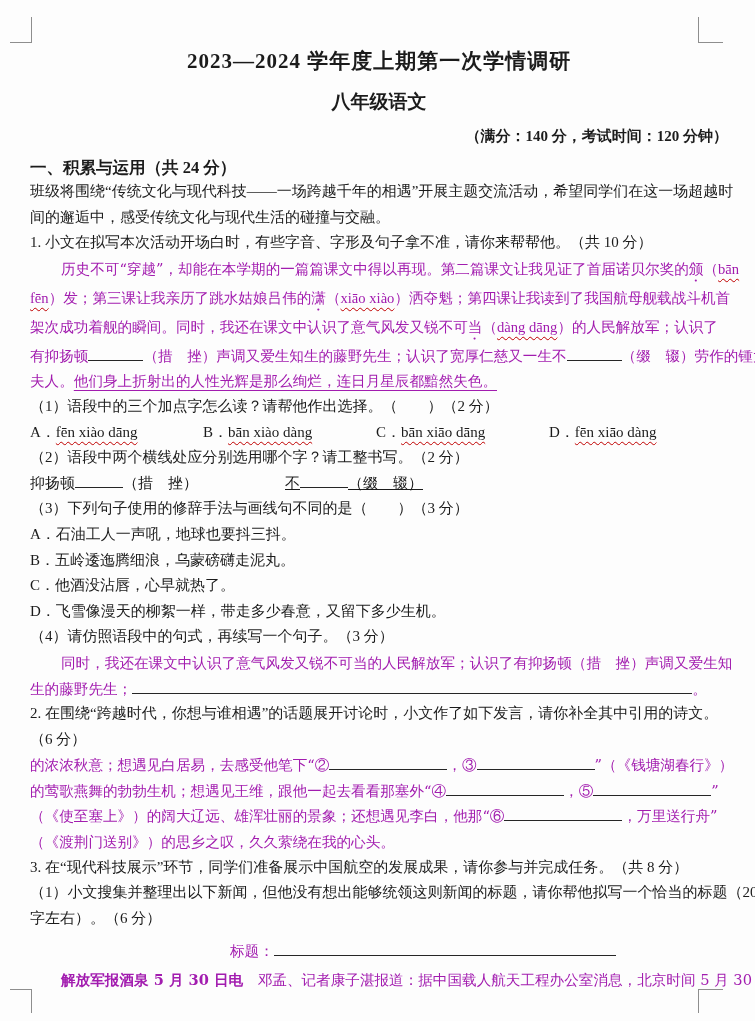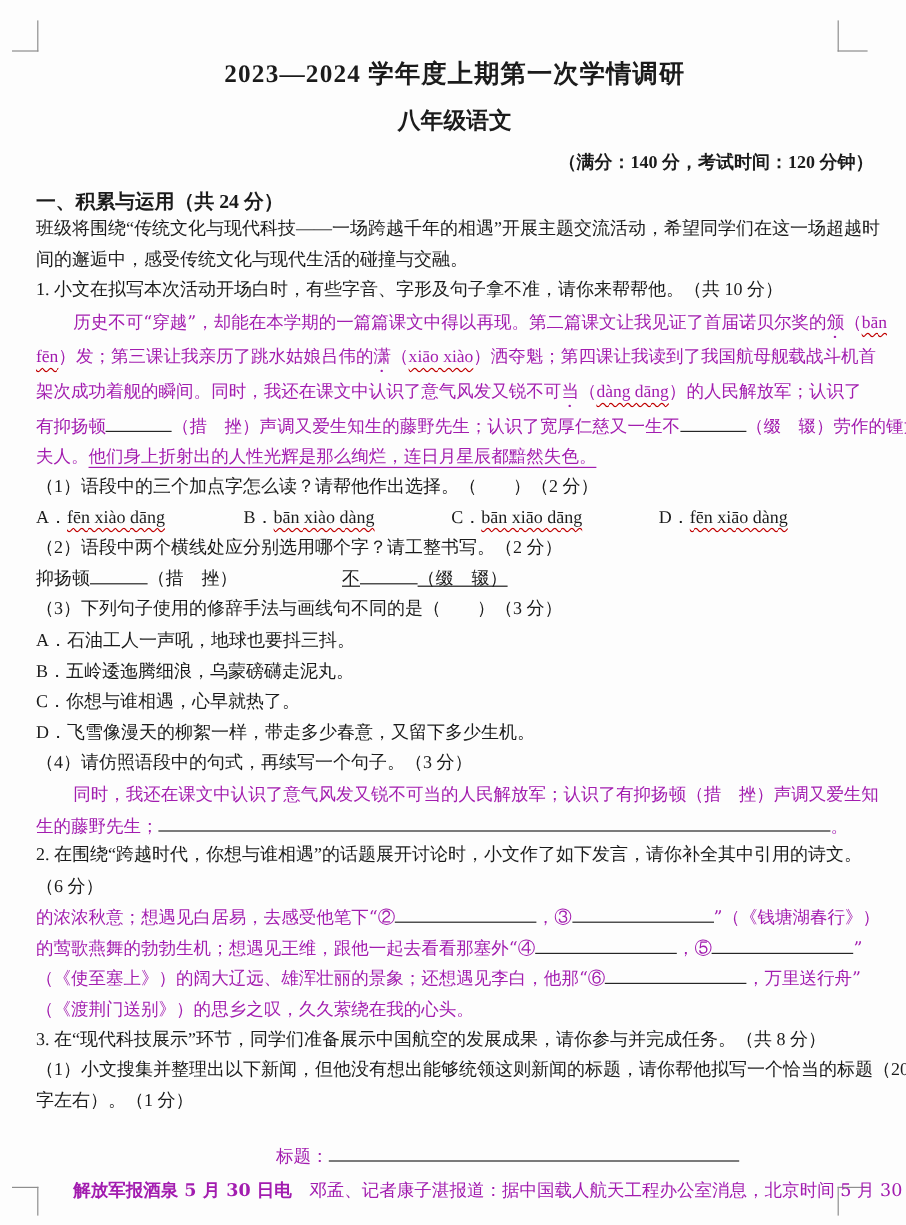--- a/index.html
+++ b/index.html
@@ -35,21 +35,21 @@
   .blank { display:inline-block; border-bottom:1px solid #262626; height:15px; vertical-align:baseline; }
   .b48  { width:48px; }
   .b55  { width:55px; }
   .b118 { width:118px; }
   .b565 { width:560px; }
   .b340 { width:342px; }
 
   .optrow { display:flex; }
   .optrow .opt { width:173px; white-space:nowrap; }
   .fill2 { margin-left:87px;text-decoration:underline; }
-  .titleline { margin-top:20px; margin-bottom:3px; padding-left:200px; }
+  .titleline { margin-top:7px; margin-bottom:3px; padding-left:200px; }
   .bold { font-weight:700; }
 </style>
 </head>
 <body>
 
 <div class="page">
   <div class="mark tl"></div>
   <div class="mark tr"></div>
   <div class="mark bl"></div>
   <div class="mark br"></div>
@@ -79,37 +79,37 @@
       <span class="opt"><span>C．</span><span class="py">bān xiāo dāng</span></span>
       <span class="opt"><span>D．</span><span class="py">fēn xiāo dàng</span></span>
     </div>
 
     <div class="ln">（2）语段中两个横线处应分别选用哪个字？请工整书写。（2 分）</div>
     <div class="ln"><span>抑扬顿</span><span class="blank b48"></span><span>（措　挫）</span><span class="fill2"><span>不</span><span class="blank b48"></span><span>（缀　辍）</span></span></div>
 
     <div class="ln">（3）下列句子使用的修辞手法与画线句不同的是（　　）（3 分）</div>
     <div class="ln">A．石油工人一声吼，地球也要抖三抖。</div>
     <div class="ln">B．五岭逶迤腾细浪，乌蒙磅礴走泥丸。</div>
-    <div class="ln">C．你想与谁相遇，心早就热了。</div>
+    <div class="ln">C．他酒没沾唇，心早就热了。</div>
     <div class="ln">D．飞雪像漫天的柳絮一样，带走多少春意，又留下多少生机。</div>
 
     <div class="ln">（4）请仿照语段中的句式，再续写一个句子。（3 分）</div>
     <div class="ln kai indent">同时，我还在课文中认识了意气风发又锐不可当的人民解放军；认识了有抑扬顿（措　挫）声调又爱生知</div>
     <div class="ln kai"><span>生的藤野先生；</span><span class="blank b565"></span><span>。</span></div>
 
     <div class="ln">2. 在围绕“跨越时代，你想与谁相遇”的话题展开讨论时，小文作了如下发言，请你补全其中引用的诗文。</div>
     <div class="ln">（6 分）</div>
 
     <div class="ln kai"><span>的浓浓秋意；想遇见白居易，去感受他笔下“②</span><span class="blank b118"></span><span>，③</span><span class="blank b118"></span><span>”（《钱塘湖春行》）</span></div>
     <div class="ln kai"><span>的莺歌燕舞的勃勃生机；想遇见王维，跟他一起去看看那塞外“④</span><span class="blank b118"></span><span>，⑤</span><span class="blank b118"></span><span>”</span></div>
     <div class="ln kai"><span>（《使至塞上》）的阔大辽远、雄浑壮丽的景象；还想遇见李白，他那“⑥</span><span class="blank b118"></span><span>，万里送行舟”</span></div>
     <div class="ln kai">（《渡荆门送别》）的思乡之叹，久久萦绕在我的心头。</div>
 
     <div class="ln">3. 在“现代科技展示”环节，同学们准备展示中国航空的发展成果，请你参与并完成任务。（共 8 分）</div>
     <div class="ln">（1）小文搜集并整理出以下新闻，但他没有想出能够统领这则新闻的标题，请你帮他拟写一个恰当的标题（20</div>
-    <div class="ln">字左右）。（1 分）</div>
+    <div class="ln">字左右）。（6 分）</div>
 
     <div class="ln kai titleline"><span>标题：</span><span class="blank b340"></span></div>
 
     <div class="ln kai indent"><span class="bold">解放军报酒泉 5 月 30 日电</span><span>　邓孟、记者康子湛报道：据中国载人航天工程办公室消息，北京时间 5 月 30</span></div>
 
   </div>
 </div>
 
 </body></html>

